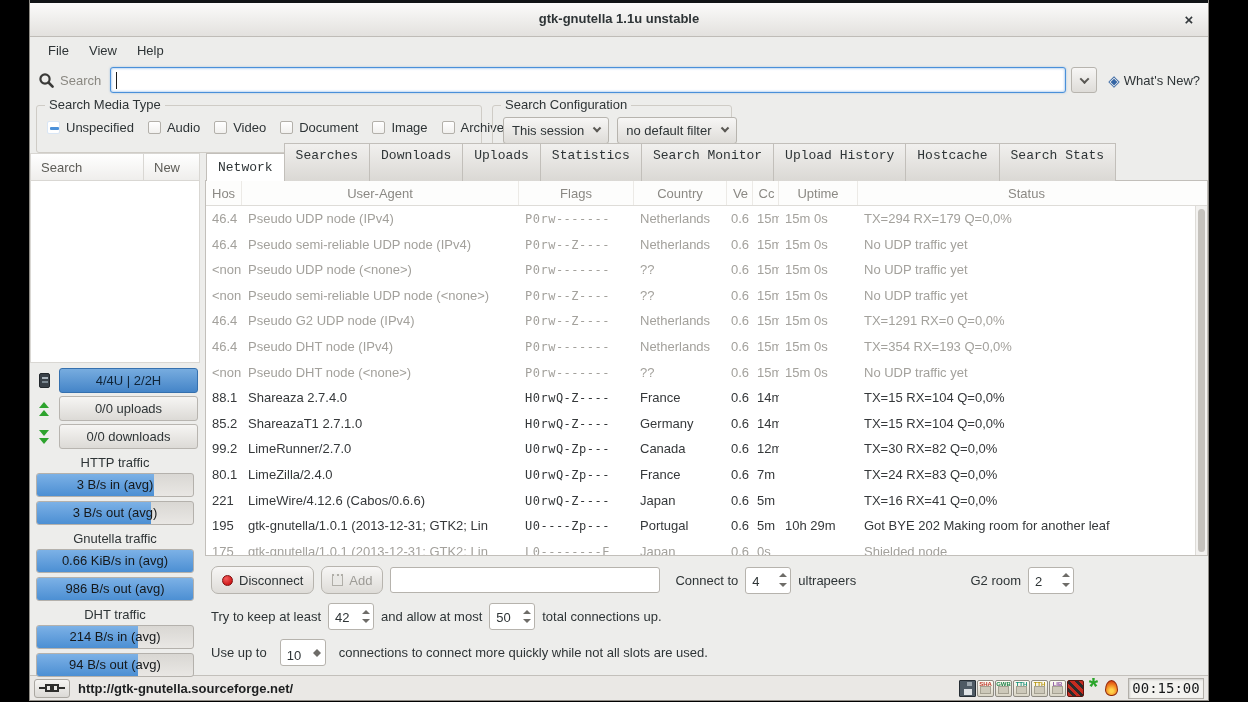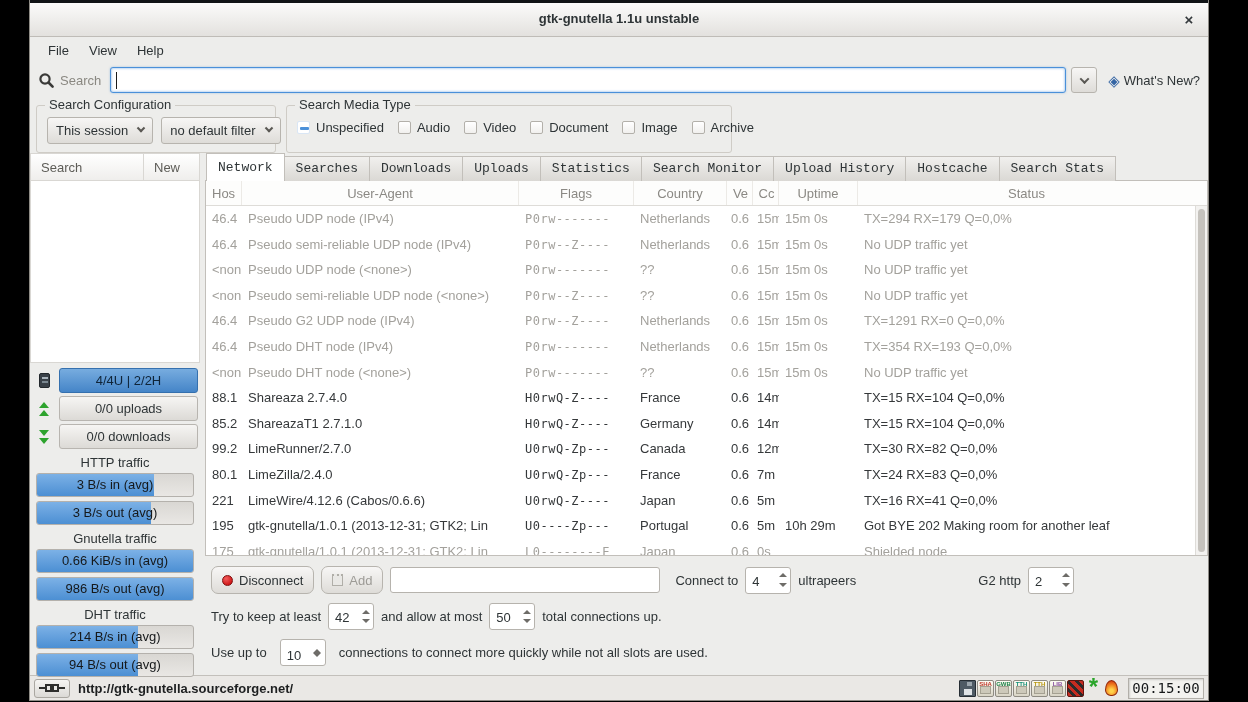--- a/index.html
+++ b/index.html
@@ -74,21 +74,21 @@
   .traffic-title { text-align:center; margin:6px 0 2px 0; }
   .pbar { position:relative; height:24px; margin:3px 6px 4px 6px; border:1px solid #b4b1ac; border-radius:3px;
     background:linear-gradient(#d9d7d3,#e9e7e4); overflow:hidden; }
   .pbar-fill { position:absolute; left:0; top:0; bottom:0; background:linear-gradient(#7cb1e6,#4c8fd3); }
   .pbar-label { position:relative; text-align:center; line-height:22px; color:#15181a; }
   .splitter { width:5px; flex:0 0 5px; }
 
   
   .main { flex:1; display:flex; flex-direction:column; min-width:0; }
   .tabbar { height:28px; flex:0 0 28px; display:flex; align-items:flex-end; padding-left:1px; position:relative; z-index:2;font-family:Liberation Mono, monospace; }
-  .tab { height:25px; line-height:24px; padding:0 11px; background:linear-gradient(#f1f0ee,#dad8d4);
+  .tab { height:38px; line-height:24px; padding:0 11px; background:linear-gradient(#f1f0ee,#dad8d4);
     border:1px solid #c2bfba; border-bottom:none; margin-right:-1px; white-space:nowrap; }
   .tab.active { height:28px; line-height:27px; background:#fff; position:relative; z-index:3;
     border-color:#c2bfba; box-shadow:inset 0 2px 0 #fff; font-weight:normal; }
   .table-wrap { flex:1; position:relative; border:1px solid #c2bfba; background:#fff; margin-top:-1px; min-height:0;
     display:flex; flex-direction:column; }
   .thead { display:flex; height:25px; flex:0 0 25px; background:#fdfdfc; border-bottom:1px solid #dedcd8; padding-right:12px; }
   .th { color:#8b8984; padding:5px 6px 0 6px; border-right:1px solid #eceae6; overflow:hidden; white-space:nowrap;text-align:center; }
   .tbody { flex:1; overflow:hidden; }
   .tr { display:flex; height:25.6px; }
   .td { padding:5px 6px 0 6px; overflow:hidden; white-space:nowrap; color:#35383a; }
@@ -180,31 +180,20 @@
     <div class="combo-arrow-btn">
         <span class="chev"></span>
       </div>
     <div class="whats-new">
       <span class="diamond-ico">◈</span>
       <span>What's New?</span>
     </div>
   </div>
 
   <div class="frames-row">
-    <div class="frame frame-config">
-      <span class="legend">Search Configuration</span>
-      <div class="combo">
-        <span>This session</span>
-        <span class="chev"></span>
-      </div>
-      <div class="combo">
-        <span>no default filter</span>
-        <span class="chev"></span>
-      </div>
-    </div>
     <div class="frame frame-media">
       <span class="legend">Search Media Type</span>
       <div class="media-opts" id="media-opts">
           <label class="check-opt">
             <span class="checkbox indet"></span>
             <span>Unspecified</span>
           </label>
           <label class="check-opt">
             <span class="checkbox"></span>
             <span>Audio</span>
@@ -220,20 +209,31 @@
           <label class="check-opt">
             <span class="checkbox"></span>
             <span>Image</span>
           </label>
           <label class="check-opt">
             <span class="checkbox"></span>
             <span>Archive</span>
           </label>
         </div>
     </div>
+    <div class="frame frame-config">
+      <span class="legend">Search Configuration</span>
+      <div class="combo">
+        <span>This session</span>
+        <span class="chev"></span>
+      </div>
+      <div class="combo">
+        <span>no default filter</span>
+        <span class="chev"></span>
+      </div>
+    </div>
   </div>
 
   <div class="content">
 
     <div class="sidebar">
       <div class="side-header">
         <div class="side-col c-search">Search</div>
         <div class="side-col c-new">New</div>
       </div>
       <div class="side-list"></div>
@@ -476,21 +476,21 @@
           <span style="margin-left:8px">Connect to</span>
           <div class="spin">
             <div class="spin-val">4</div>
             <div class="spin-btns">
                 <span class="sarr up"></span>
                 <span class="sarr dn"></span>
               </div>
           </div>
           <span>ultrapeers</span>
           <div class="g2-group">
-            <span>G2 http</span>
+            <span>G2 room</span>
             <div class="spin">
               <div class="spin-val">2</div>
               <div class="spin-btns">
                   <span class="sarr up"></span>
                   <span class="sarr dn"></span>
                 </div>
             </div>
           </div>
         </div>
         <div class="cp-row">

